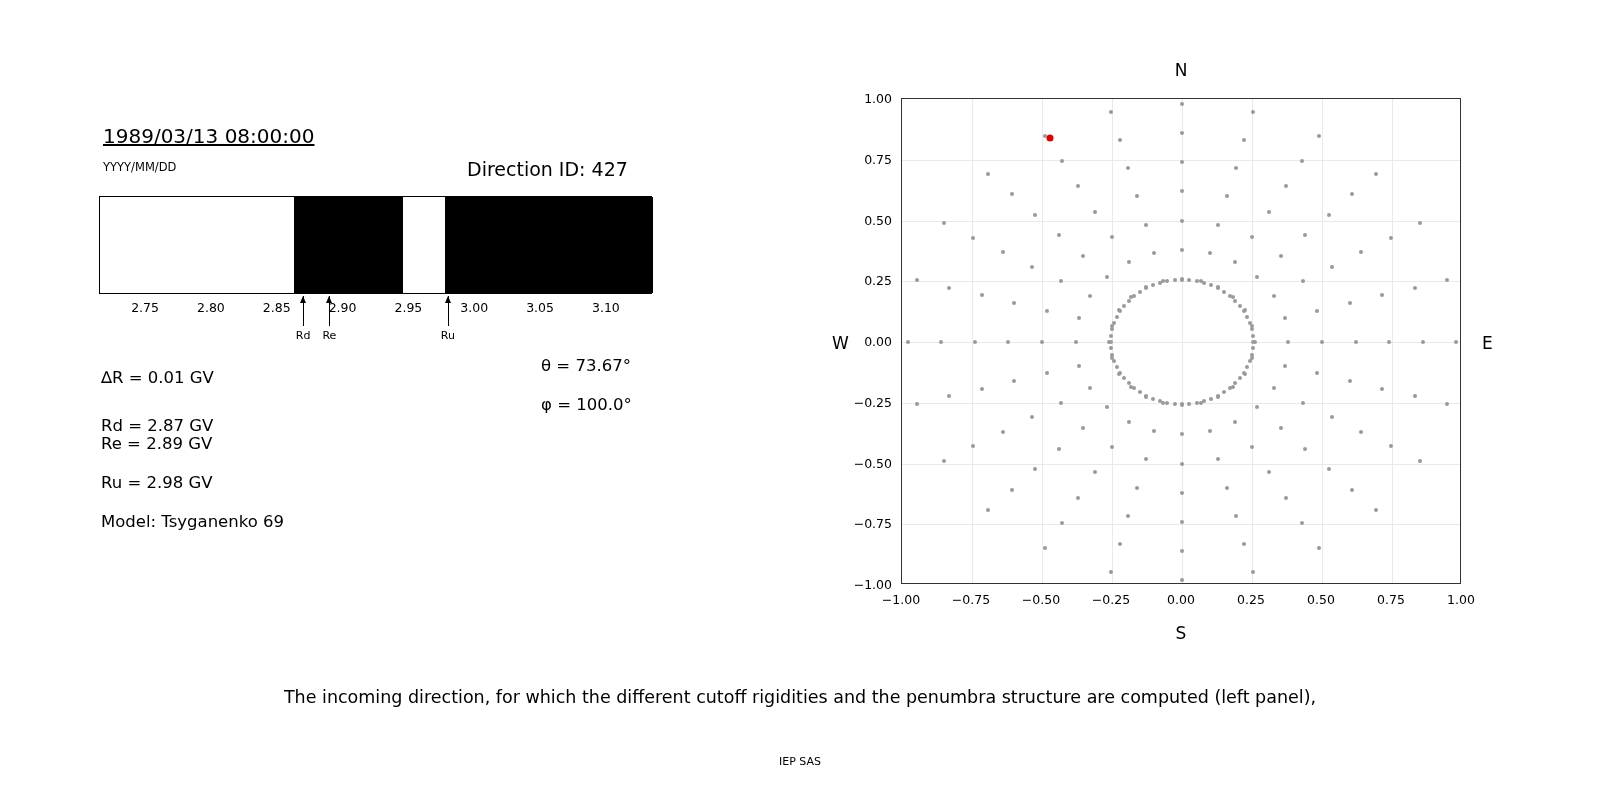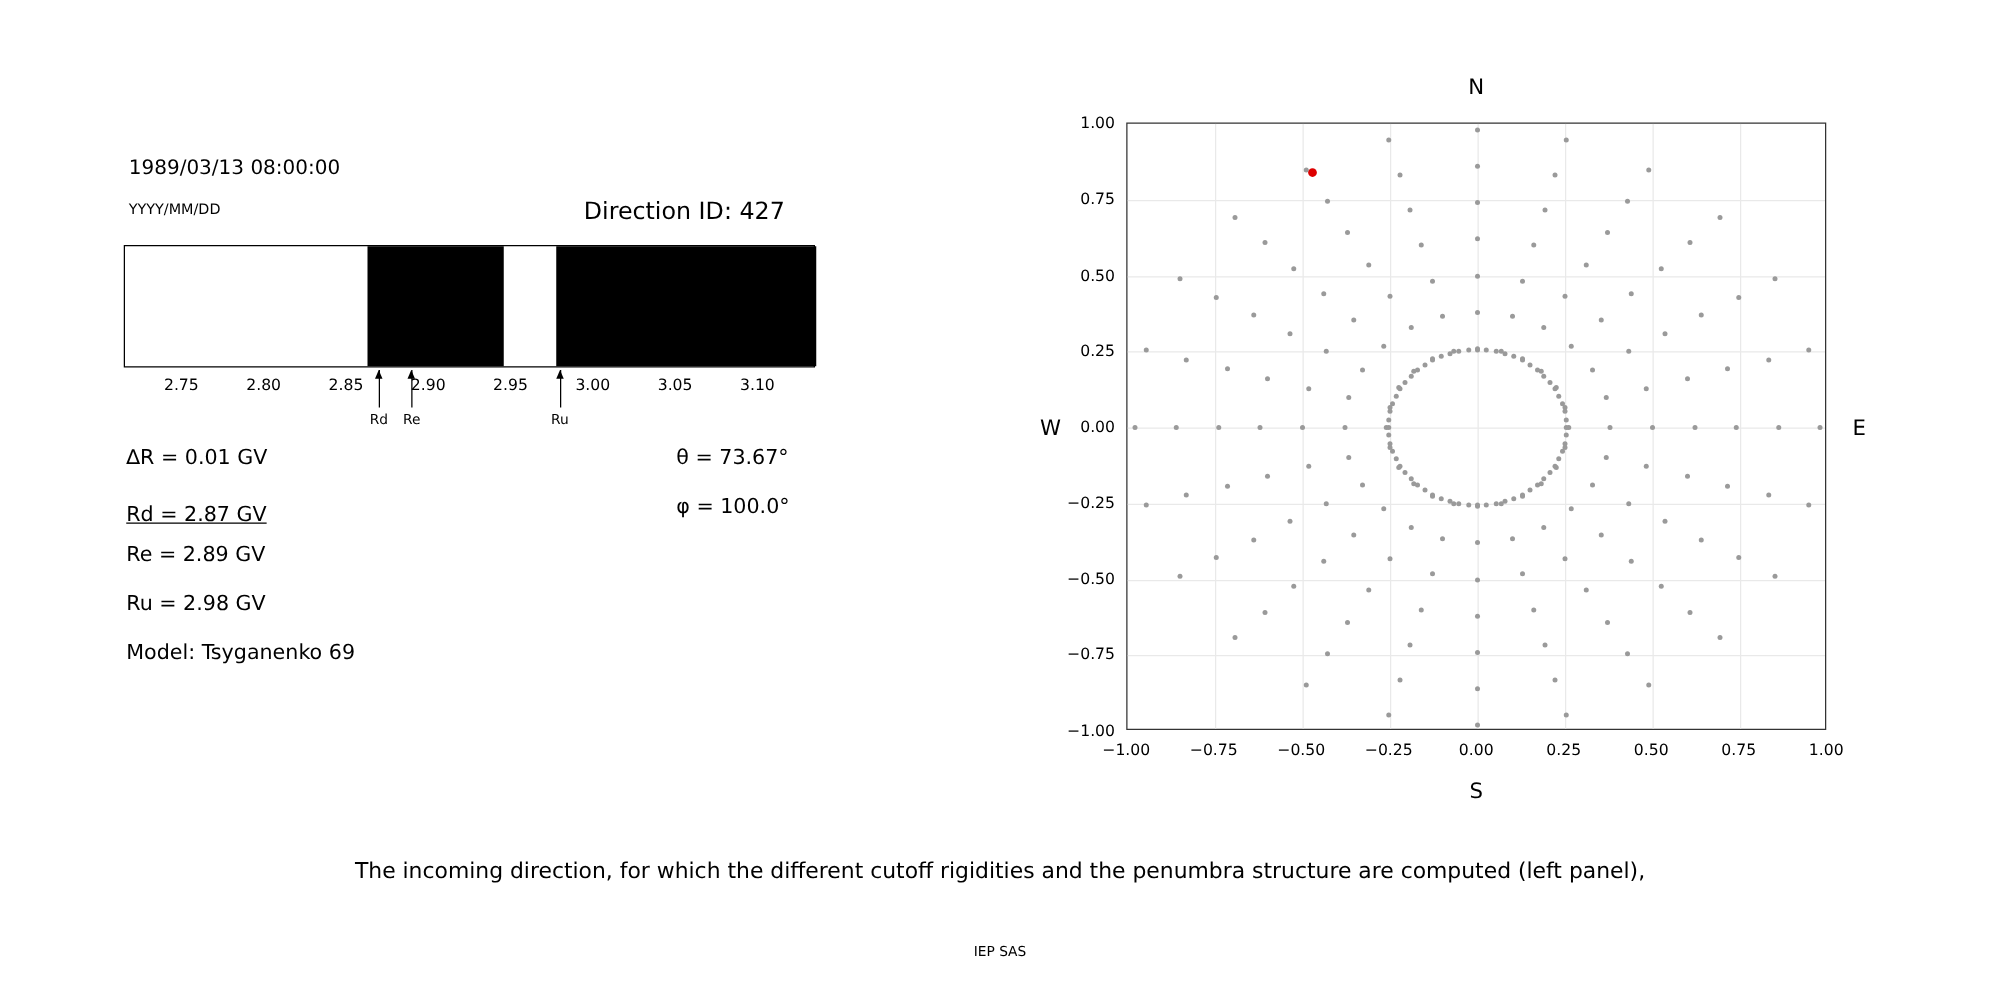--- a/index.html
+++ b/index.html
@@ -21,21 +21,21 @@
     position: absolute;
     left: 0;
     top: 0;
     width: 700px;
     height: 640px;
   }
 
   .txt { position: absolute; white-space: nowrap; }
 
   #geo-position { left: 103px; top: 84px; font-size: 16.5px; }
-  #datetime     { left: 103px; top: 124px; font-size: 16px; }
+  #datetime     { left: 103px; top: 124px; font-size: 20px; text-decoration: underline; }
   #date-format  { left: 103px; top: 160px; font-size: 11.5px; }
   #time-format  { left: 219px; top: 176px; font-size: 14px; margin-top: 44px; }
   #direction-id { left: 467px; top: 158px; font-size: 19px; }
 
   
   #penumbra-wrap {
     position: absolute;
     left: 99px;
     top: 196px;
     width: 553px;
@@ -90,22 +90,22 @@
     position: absolute;
     top: 33px;
     font-size: 11px;
     transform: translateX(-50%);
     white-space: nowrap;
   }
 
   
   .val-left  { left: 101px; font-size: 16.5px; }
   .val-right { left: 541px; font-size: 16.5px; }
-  #val-dR    { top: 356px; text-align: right; }
-  #val-Rd    { top: 402px; text-decoration: underline; }
+  #val-dR    { top: 368px; text-align: right; }
+  #val-Rd    { top: 416px; }
   #val-Re    { top: 434px; }
   #val-Ru    { top: 473px; }
   #val-model { top: 512px; }
   #val-theta { top: 356px; }
   #val-phi   { top: 395px; }
 
   
   #right-panel {
     position: absolute;
     left: 800px;

